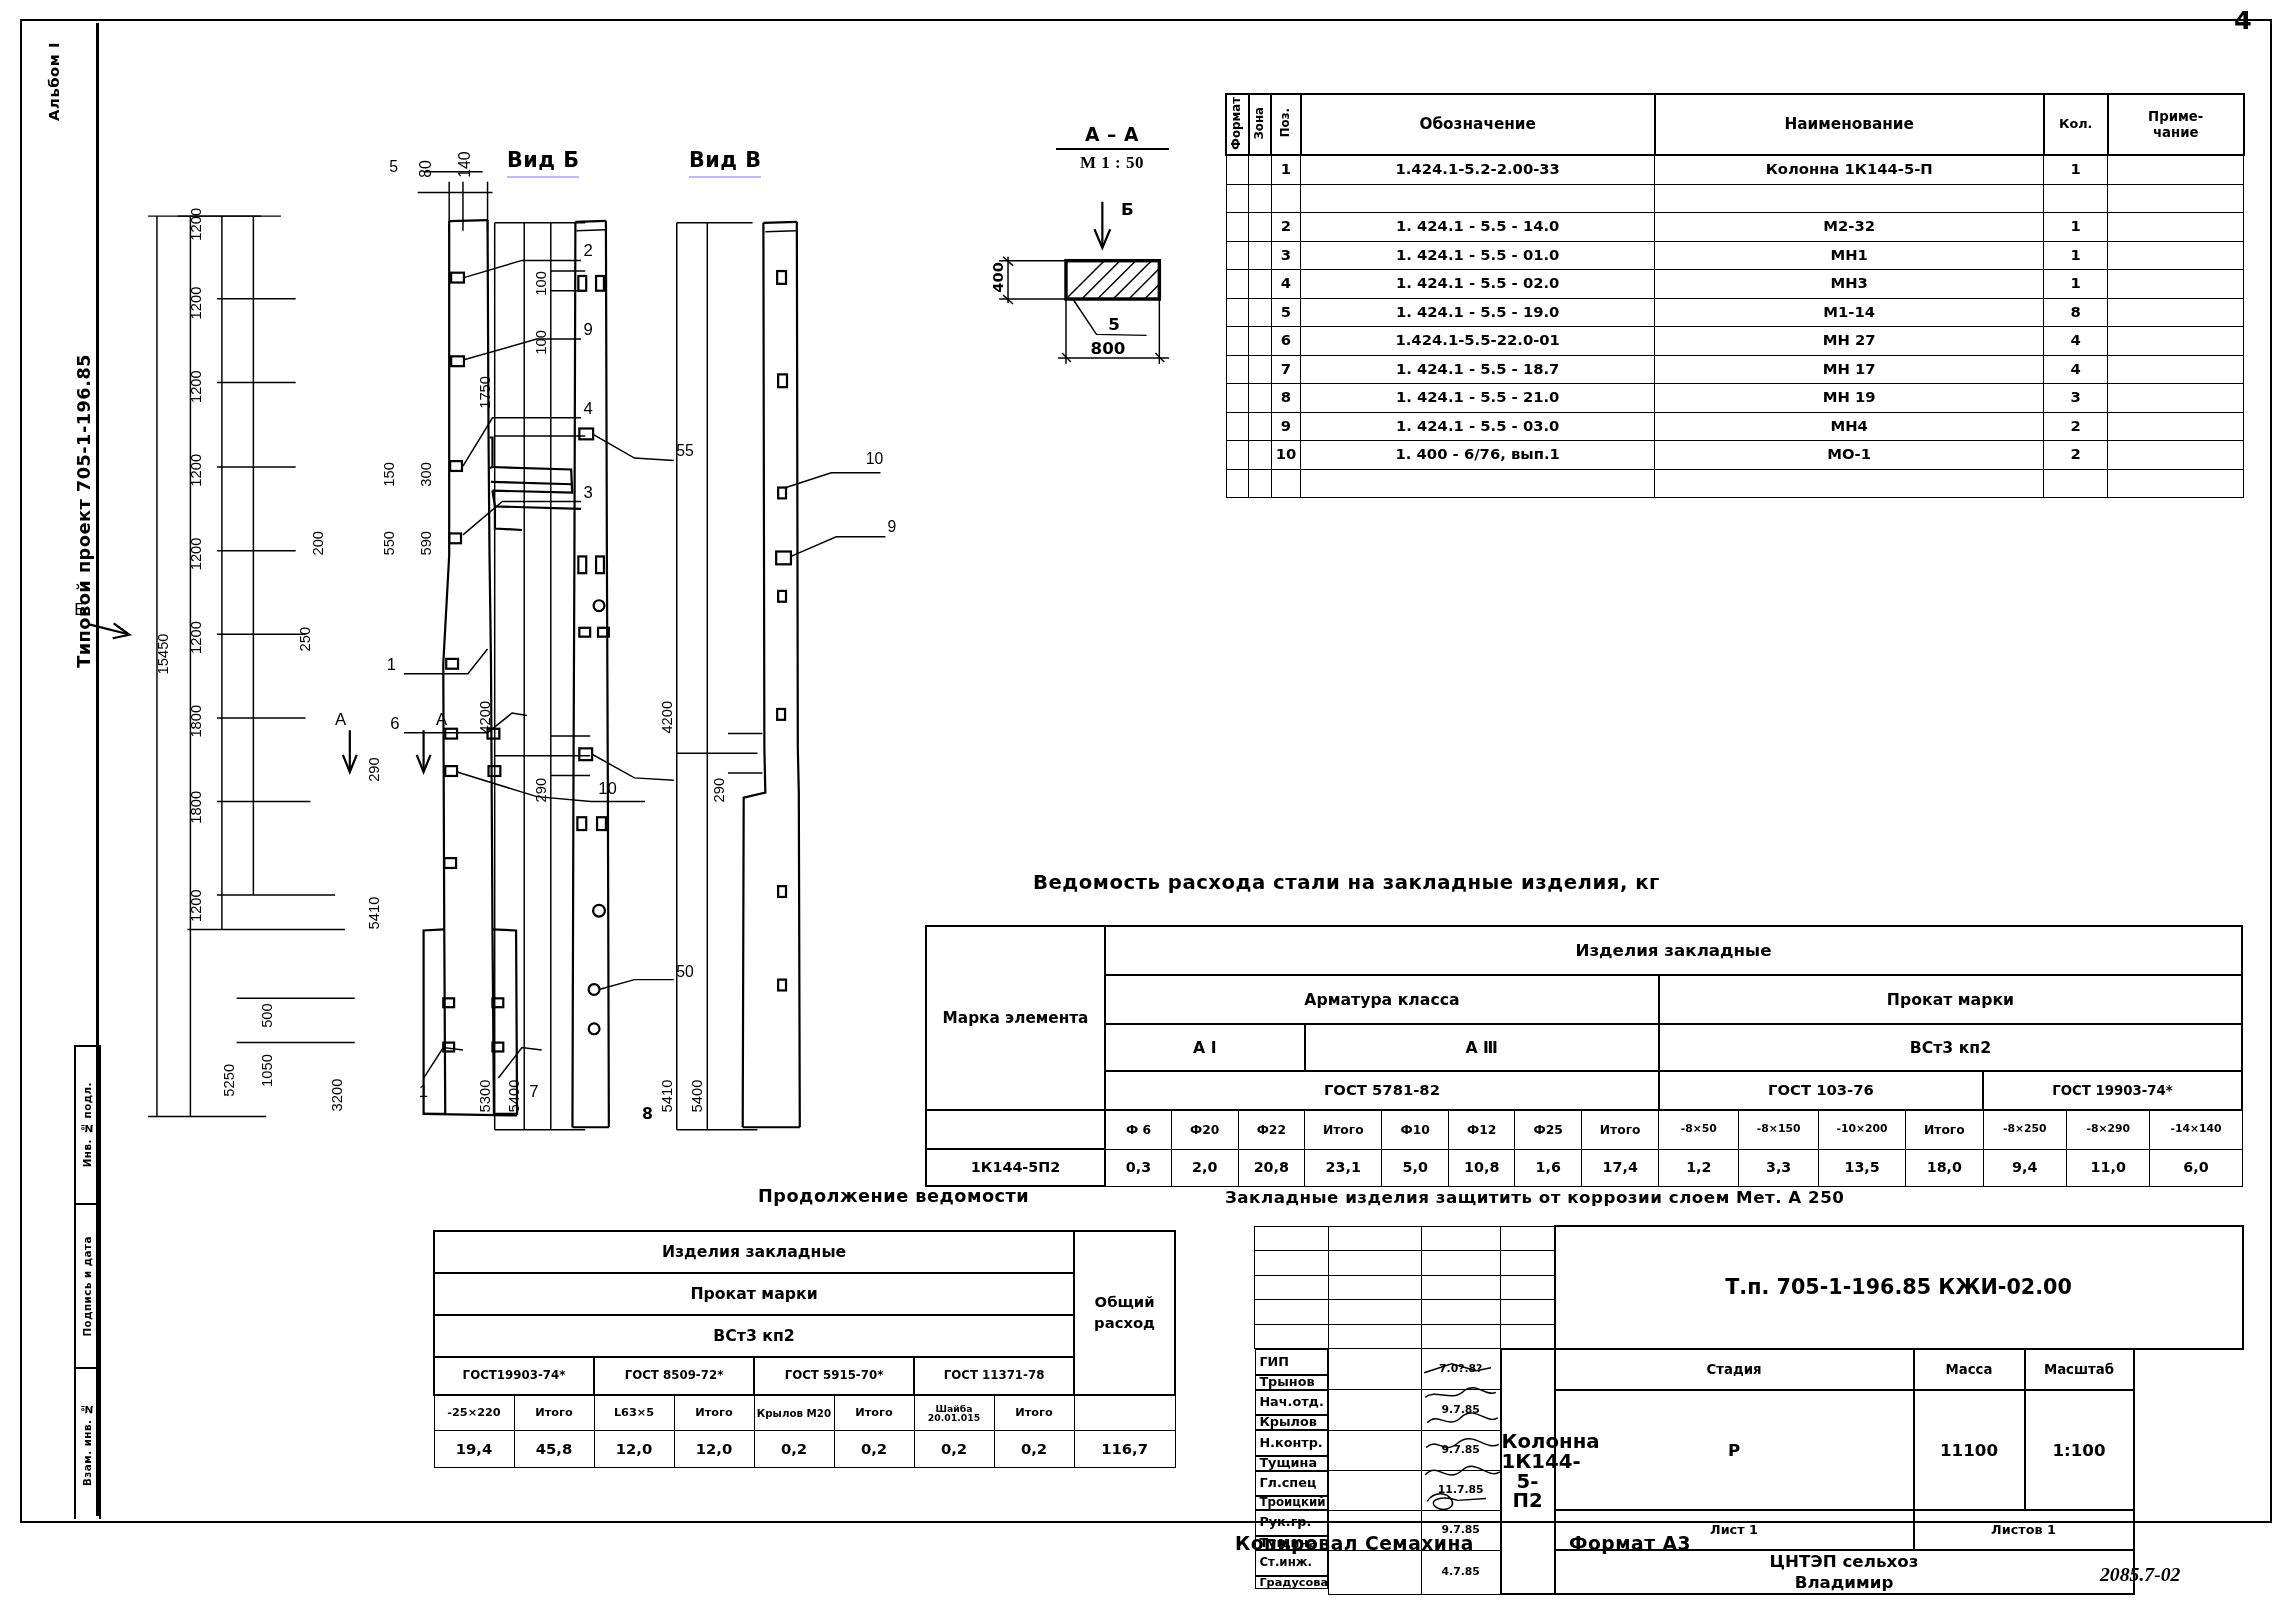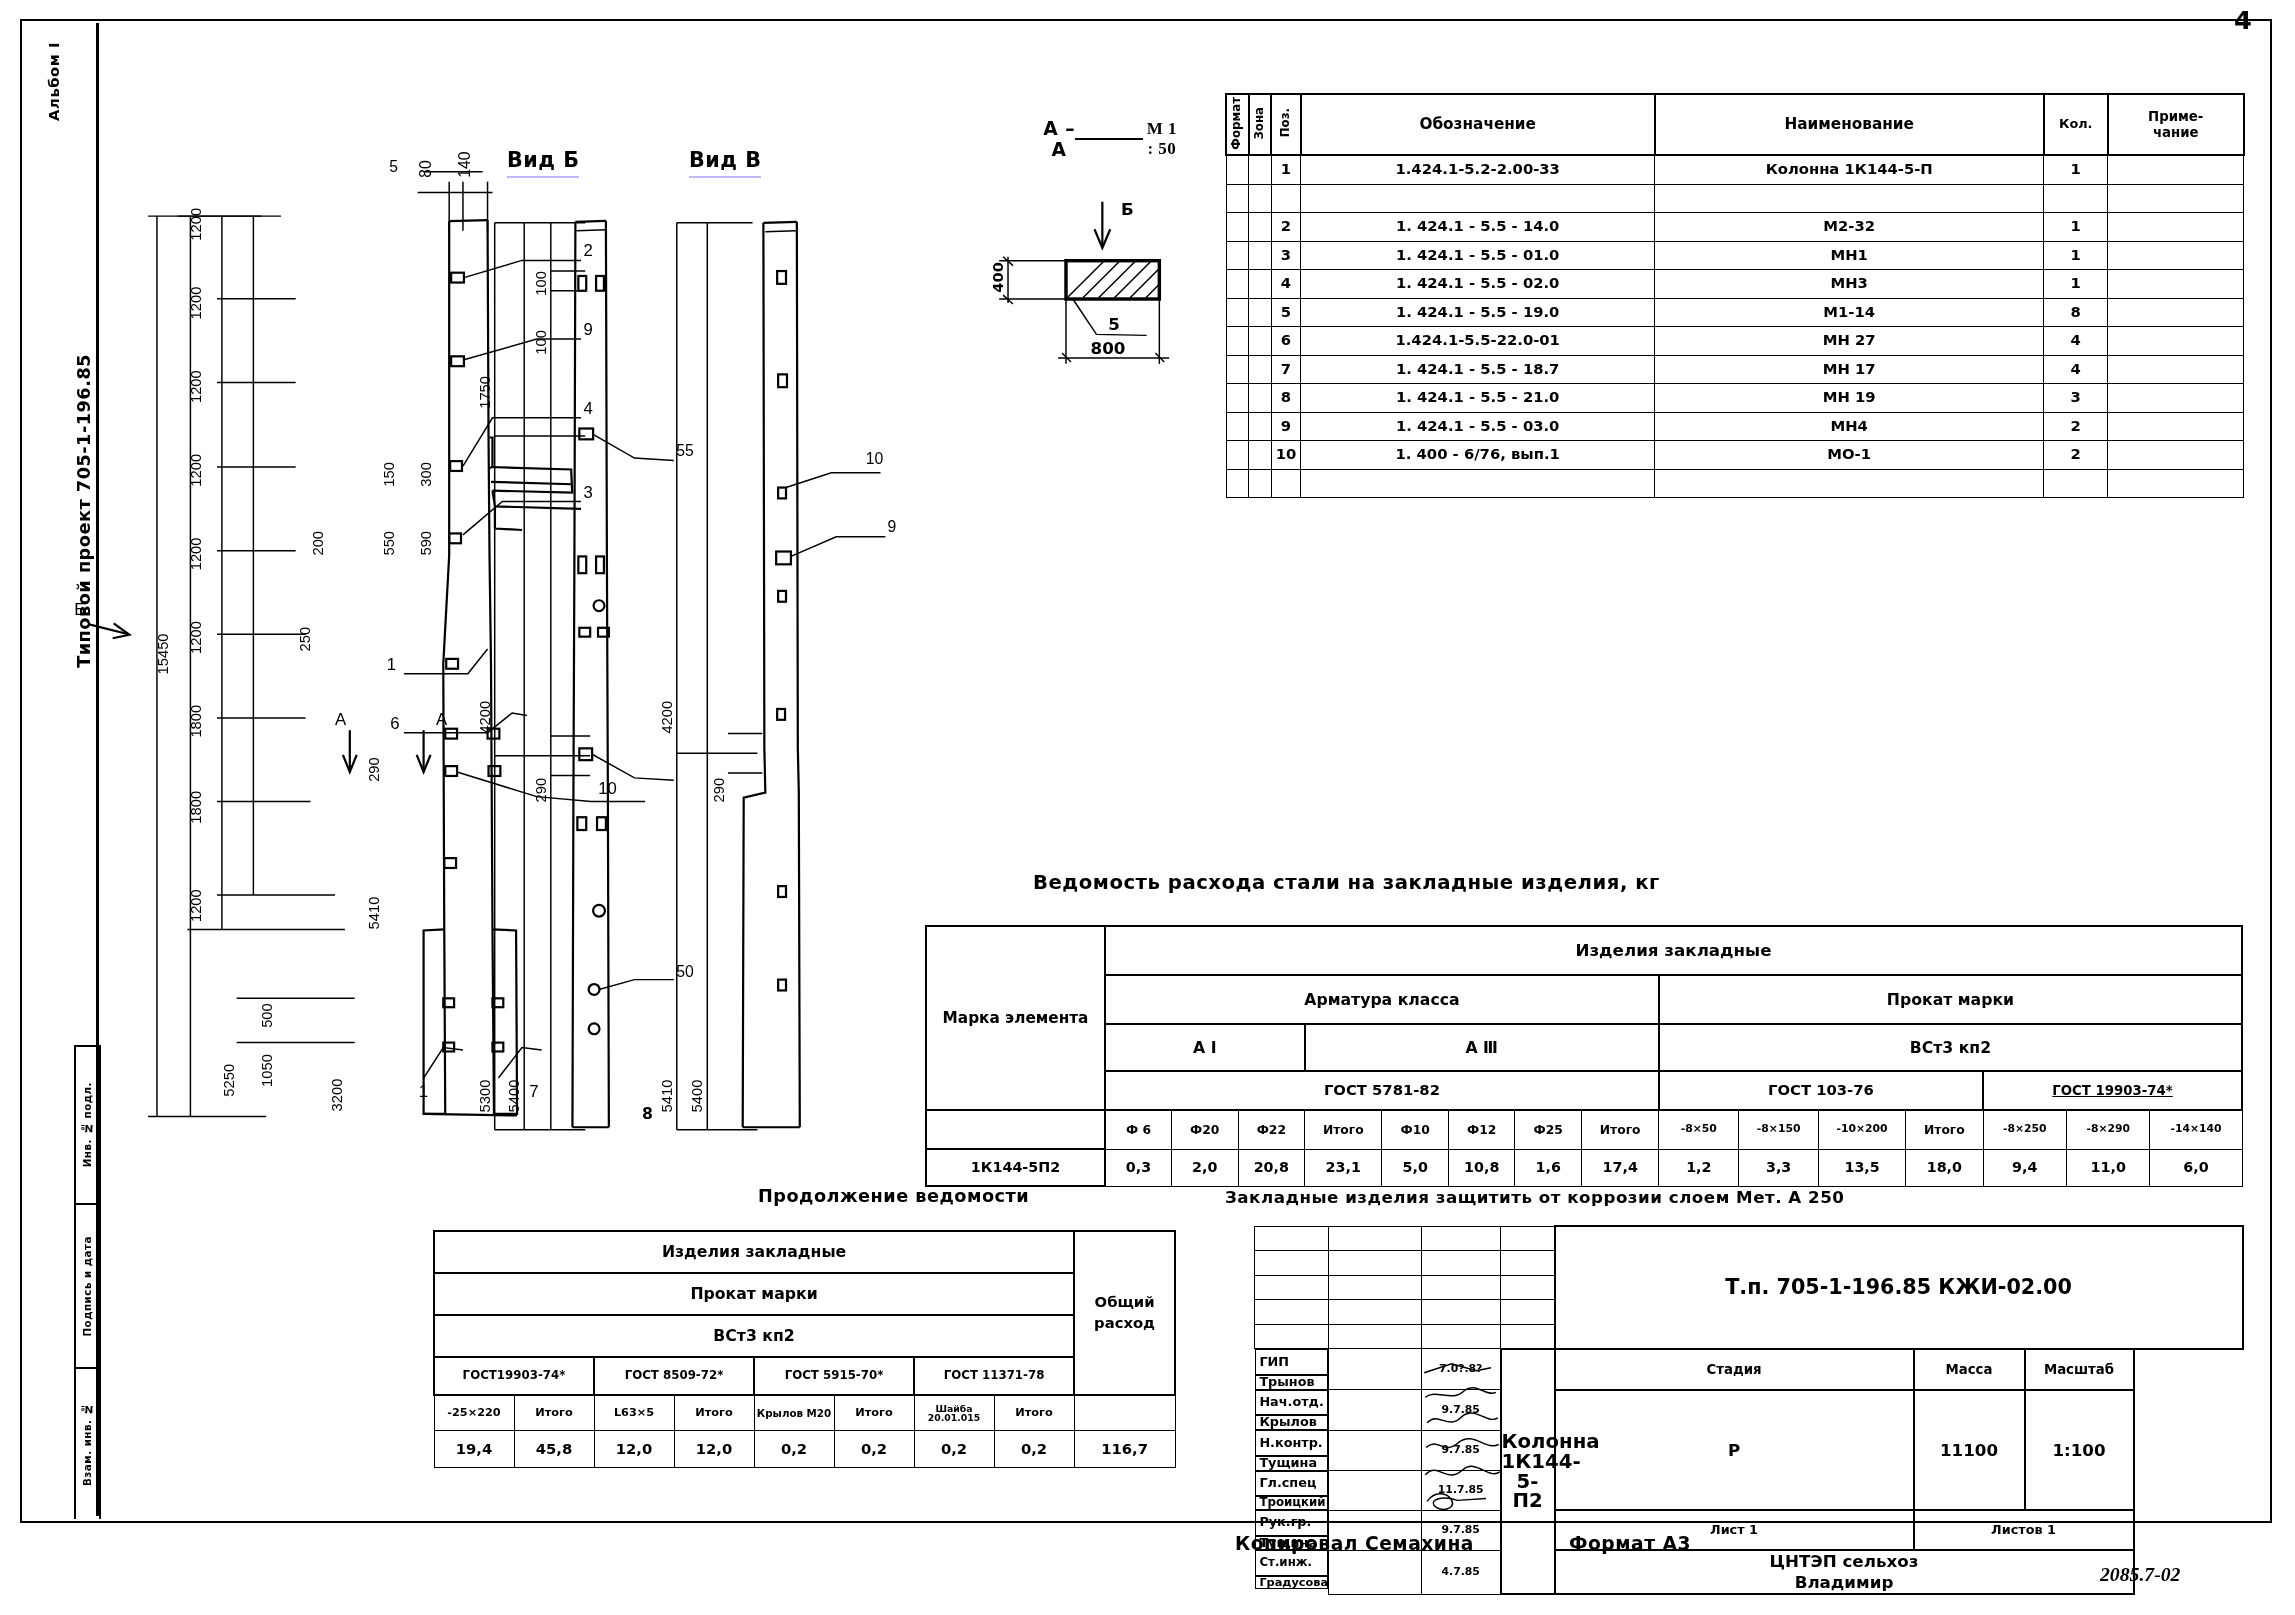--- a/index.html
+++ b/index.html
@@ -298,21 +298,21 @@
       <path d="M268,560 L360,530 L460,530"></path>
     </g>
     <g class="d" font-size="32">
       <text x="474" y="650">9</text>
       <text x="430" y="512">10</text>
     </g>
   </svg>
 
   <div class="abs hand" style="left:642px;top:1104px;font-size:15.7px;">8</div>
 
-  <div class="abs ctr" style="left:1043px;top:118px;width:138px;flex-direction:row;justify-content:space-between;">
+  <div class="abs ctr" style="left:1043px;top:124px;width:138px;flex-direction:column;justify-content:space-between;">
     <div class="hand" style="font-size:18.7px;">А – А</div>
     <div style="width:113px;height:2px;background:#000;margin:3px 0;"></div>
     <div class="hand" style="font-size:17px;font-family:Liberation Serif, serif;">М 1 : 50</div>
   </div>
   <svg id="section-aa" style="left:994px;top:187px;" width="256" height="226" viewBox="0 0 520 460">
 
     <g class="ln t2">
       <path d="M220,30 L220,118"></path>
         <path d="M204,86 L220,124 L236,86"></path>
     </g>
@@ -516,21 +516,21 @@
       <td colspan="7" class="thick" style="font-size:15.7px;">Прокат марки</td>
     </tr>
     <tr>
       <td colspan="3" class="thick" style="height:45px;font-size:15.7px;">А I</td>
       <td colspan="5" class="thick" style="font-size:15.7px;">А Ⅲ</td>
       <td colspan="7" class="thick" style="font-size:15.7px;">ВСт3 кп2</td>
     </tr>
     <tr>
       <td colspan="8" class="thick" style="height:37px;font-size:14.8px;">ГОСТ 5781-82</td>
       <td colspan="4" class="thick" style="font-size:14.8px;">ГОСТ 103-76</td>
-      <td colspan="3" class="thick" style="font-size:13.3px;text-decoration:underline;">ГОСТ 19903-74*</td>
+      <td colspan="3" class="thick" style="font-size:13.3px;">ГОСТ 19903-74*</td>
     </tr>
     <tr>
       <td class="thick" style="height:37px"></td>
       <td>Ф 6</td>
       <td>Ф20</td>
       <td>Ф22</td>
       <td>Итого</td>
       <td>Ф10</td>
       <td>Ф12</td>
       <td>Ф25</td>

